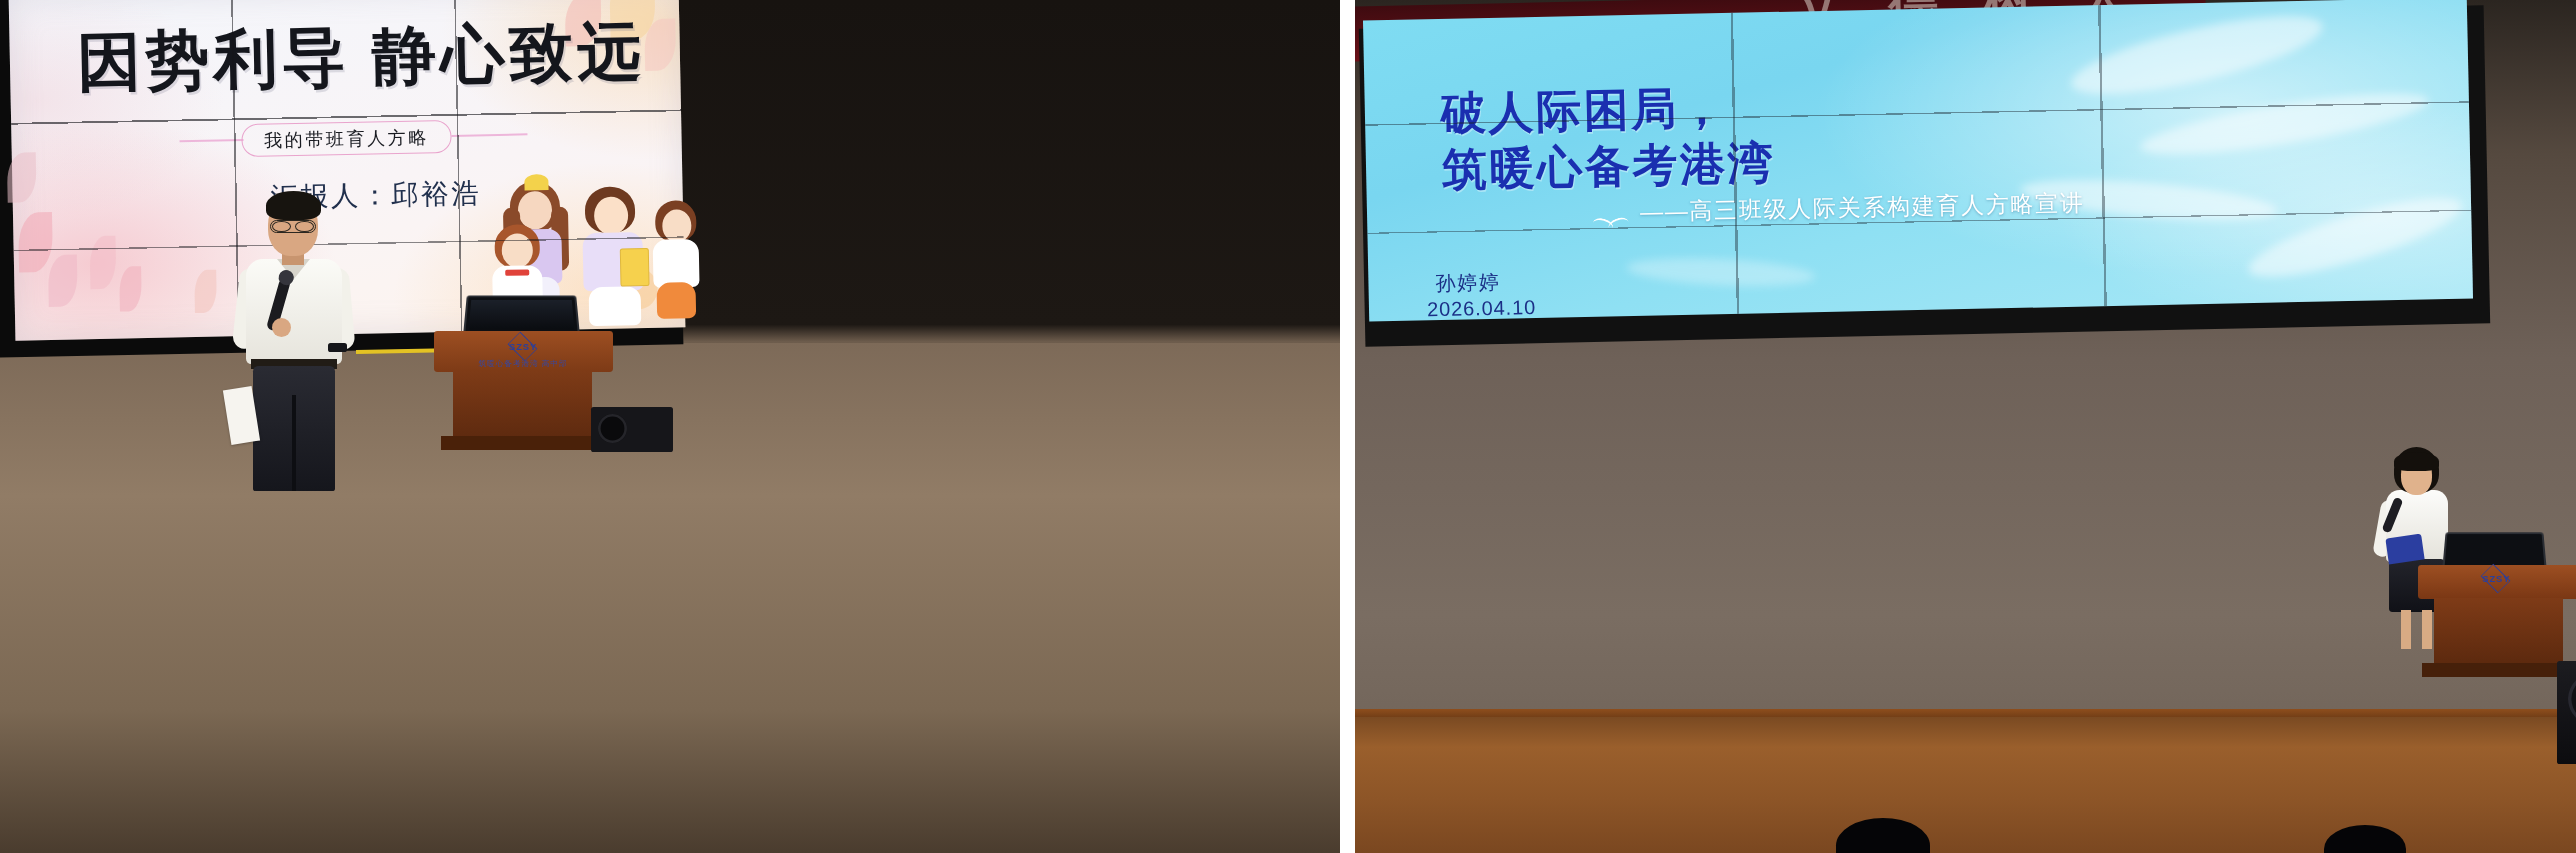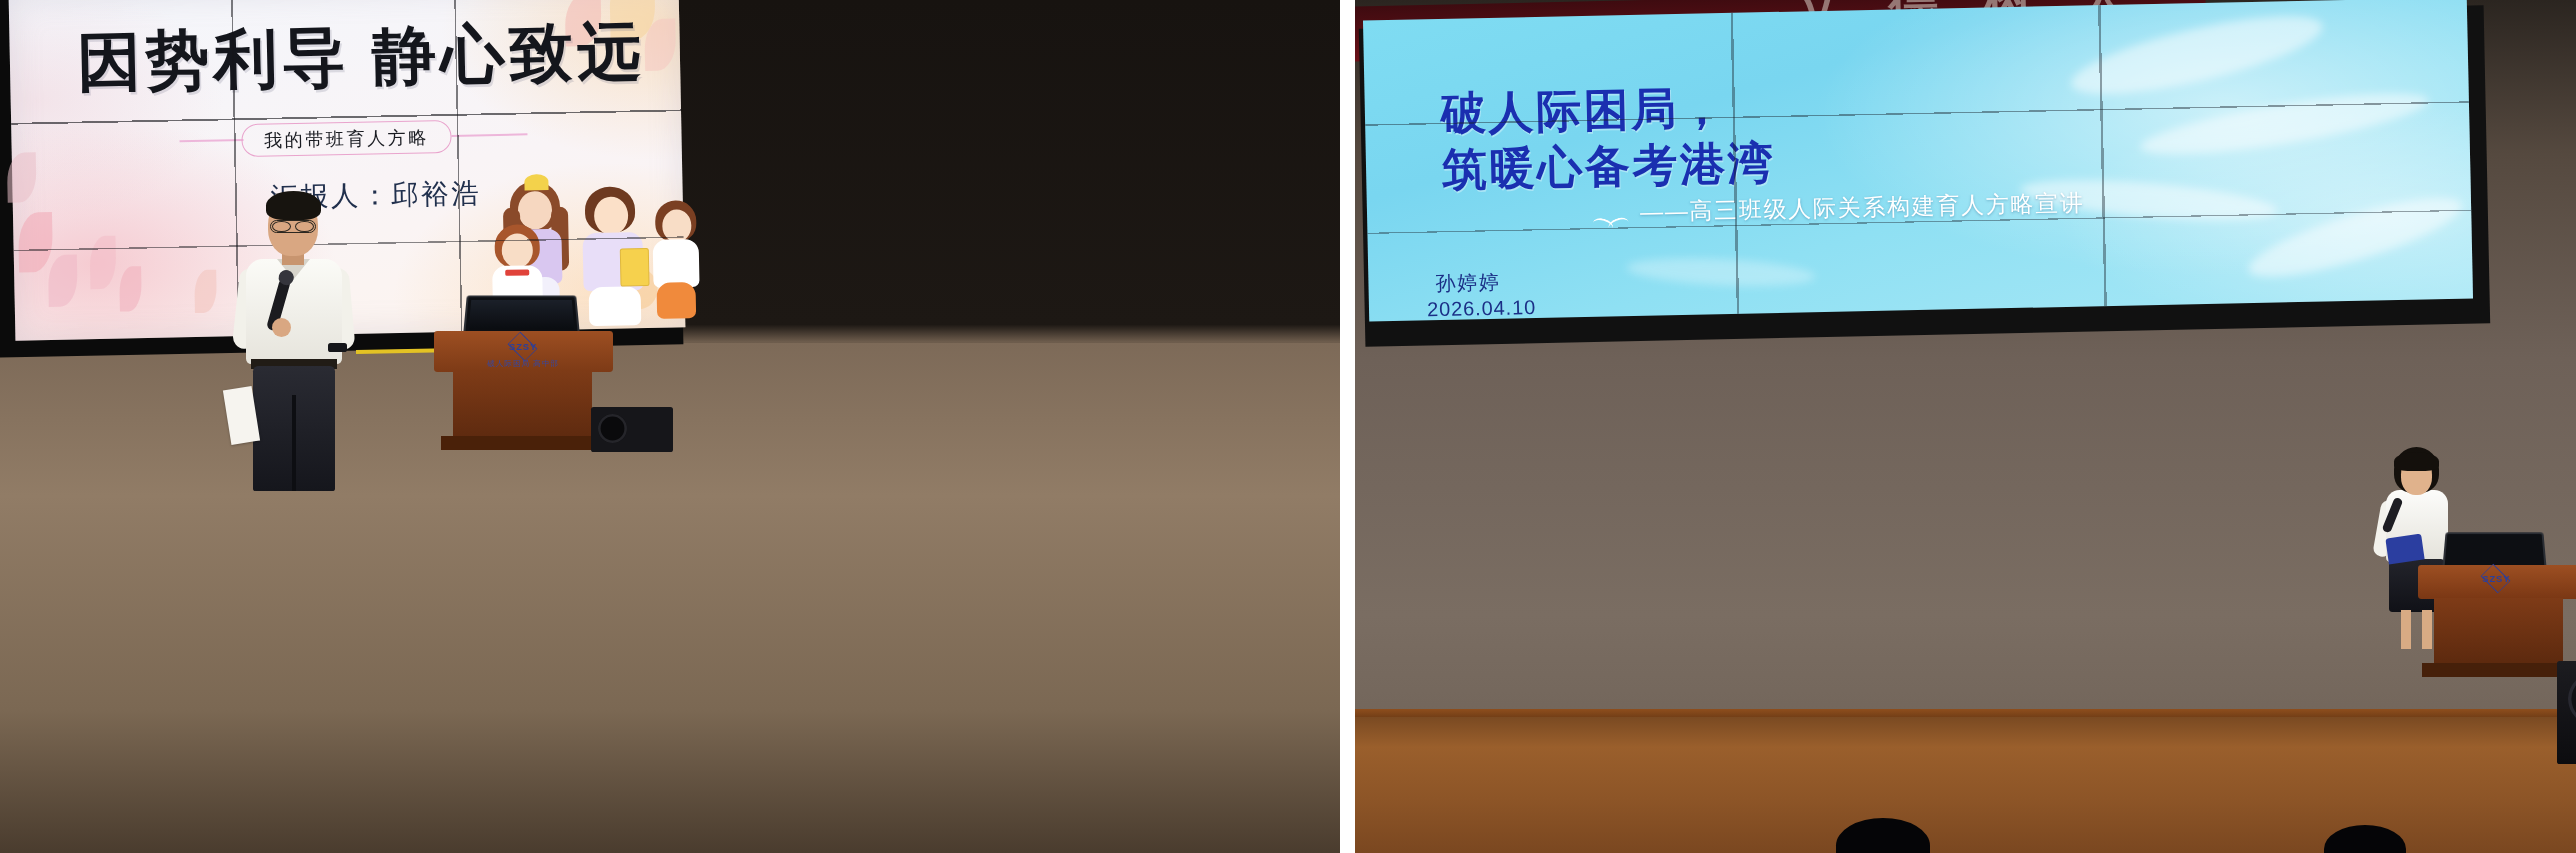--- a/index.html
+++ b/index.html
@@ -289,21 +289,21 @@
     <div class="podium">
       <div class="monitor">
         <div class="monitor-screen"></div>
       </div>
       <div class="pod-top"></div>
       <div class="pod-emblem">
         <div class="pod-diamond"></div>
         <div class="pod-mark">SZSY</div>
       </div>
       <div class="pod-body"></div>
-      <div class="pod-text">破人际困局 高中部</div>
+      <div class="pod-text">筑暖心备考港湾 高中部</div>
       <div class="pod-base"></div>
     </div>
 
     <div class="speaker-box"></div>
   </div>
 
   <div class="panel-gap"></div>
 
   <div class="panel panel-right">
     <div class="r-wall"></div>

